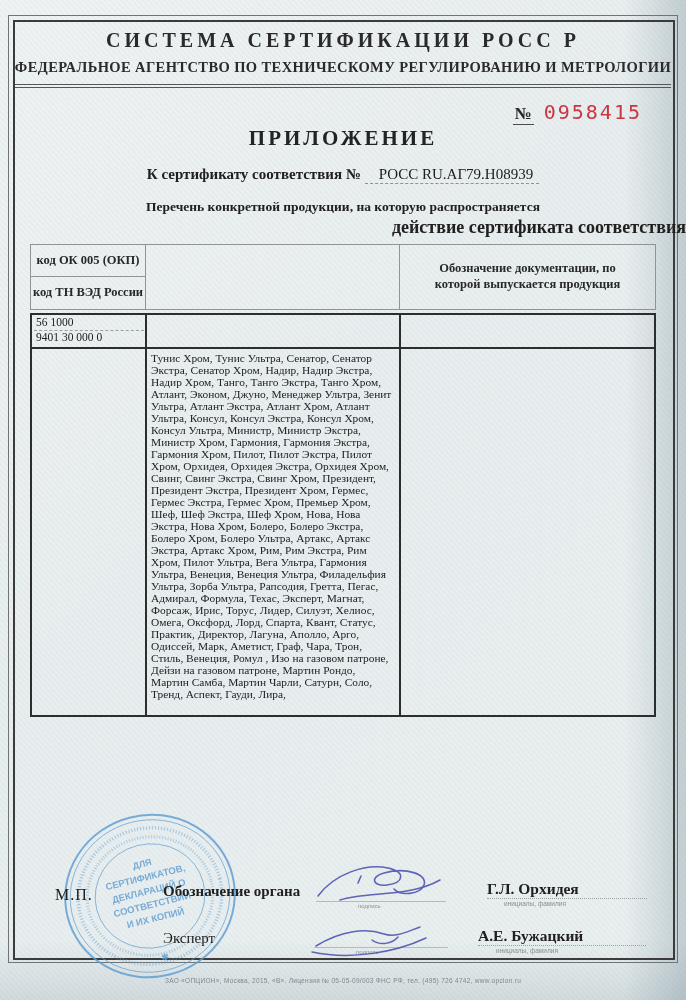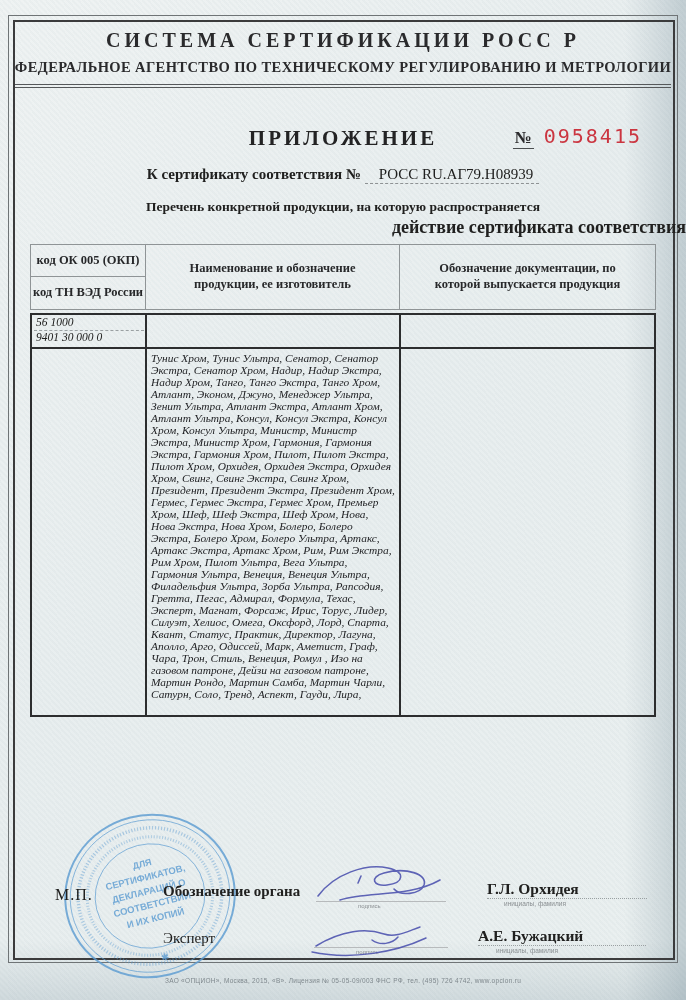--- a/index.html
+++ b/index.html
@@ -15,21 +15,21 @@
   .outer-frame { position:absolute; left:8px; top:15px; width:668px; height:946px; border:1px solid #6f7476; }
   .inner-frame { position:absolute; left:13px; top:20px; width:658px; height:936px; border:2px solid #3b3b3c; }
 
   .hdr-line1 { position:absolute; left:0; right:0; top:29px; text-align:center;
     font-size:20px; font-weight:bold; letter-spacing:4px; color:#2a2a2c; }
   .hdr-line2 { position:absolute; left:0; right:0; top:59px; text-align:center;
     font-size:14.5px; font-weight:bold; letter-spacing:.4px; color:#2a2a2c; }
   .hdr-sep { position:absolute; left:15px; width:656px; top:84px; height:2px;
     border-top:1px solid #55585a; border-bottom:1px solid #55585a; }
 
-  .doc-num { position:absolute; right:44px; top:100px; white-space:nowrap;margin-top:24px; }
+  .doc-num { position:absolute; right:44px; top:100px; white-space:nowrap; }
   .doc-num .nsign { font-size:17px; font-weight:bold; color:#2a2a2c; border-bottom:1px solid #4a4d4f; padding:0 2px 1px 2px; }
   .doc-num .nval { font-family:"DejaVu Sans Mono", monospace; font-size:20px; letter-spacing:2px; margin-left:6px; }
 
   .doc-title { position:absolute; left:0; right:0; top:126px; text-align:center;
     font-size:21px; font-weight:bold; letter-spacing:3px; color:#232324; }
 
   .cert-line { position:absolute; left:0; right:0; top:166px; text-align:center; font-size:15px; }
   .cert-line .lbl { font-weight:bold; }
   .cert-line .val { font-size:15px; border-bottom:1px dashed #8e9294; padding:0 6px 1px 14px; }
 
@@ -43,21 +43,21 @@
   .thead .v2 { position:absolute; left:368px; top:0; bottom:0; width:1px; background:#8f9496; }
   .thead .h1 { position:absolute; left:0; width:114px; top:31px; height:1px; background:#8f9496; }
   .cell { position:absolute; display:flex; align-items:center; justify-content:center;
     text-align:center; font-weight:bold; font-size:12.5px; line-height:1.25; color:#27282a; }
   .c-okp   { left:0; top:0;  width:114px; height:31px; }
   .c-tnved { left:0; top:32px; width:114px; height:31px; }
   .c-name  { left:115px; top:0; width:253px; height:64px; padding:0 18px; box-sizing:border-box; }
   .c-doc   { left:369px; top:0; width:255px; height:64px; padding:0 24px; box-sizing:border-box; }
 
   
-  .tbody { position:absolute; left:30px; top:313px; width:622px; height:400px; border:2px solid #2c2d2e;font-style:italic; }
+  .tbody { position:absolute; left:30px; top:313px; width:622px; height:400px; border:2px solid #2c2d2e; }
   .tbody .v1 { position:absolute; left:113px; top:0; bottom:0; width:2px; background:#2c2d2e; }
   .tbody .v2 { position:absolute; left:367px; top:0; bottom:0; width:2px; background:#2c2d2e; }
   .tbody .codes-sep { position:absolute; left:0; right:0; top:32px; height:2px; background:#2c2d2e; }
   .code-okp { position:absolute; left:4px; top:1px; font-size:11.5px; }
   .code-dash { position:absolute; left:2px; top:15px; width:110px; border-top:1px dashed #9aa0a2; }
   .code-tnved { position:absolute; left:4px; top:16px; font-size:11.5px; }
   .products { position:absolute; left:119px; top:37px; width:244px;
     font-size:11.4px; line-height:12px; text-align:left; color:#222326; }
 
   
@@ -115,21 +115,20 @@
 
   <div class="subtitle1">Перечень конкретной продукции,  на которую распространяется</div>
   <div class="subtitle2">действие сертификата соответствия</div>
 
   <div class="thead">
     <div class="v1"></div>
     <div class="v2"></div>
     <div class="h1"></div>
     <div class="cell c-okp">код ОК 005 (ОКП)</div>
     <div class="cell c-tnved">код ТН ВЭД России</div>
-    <div class="cell c-name">Наименование и обозначение продукции, ее изготовитель</div>
     <div class="cell c-doc">Обозначение документации, по которой выпускается продукция</div>
   </div>
 
   <div class="tbody">
     <div class="v1"></div>
     <div class="v2"></div>
     <div class="codes-sep"></div>
     <div class="code-okp">56 1000</div>
     <div class="code-dash"></div>
     <div class="code-tnved">9401 30 000 0</div>

